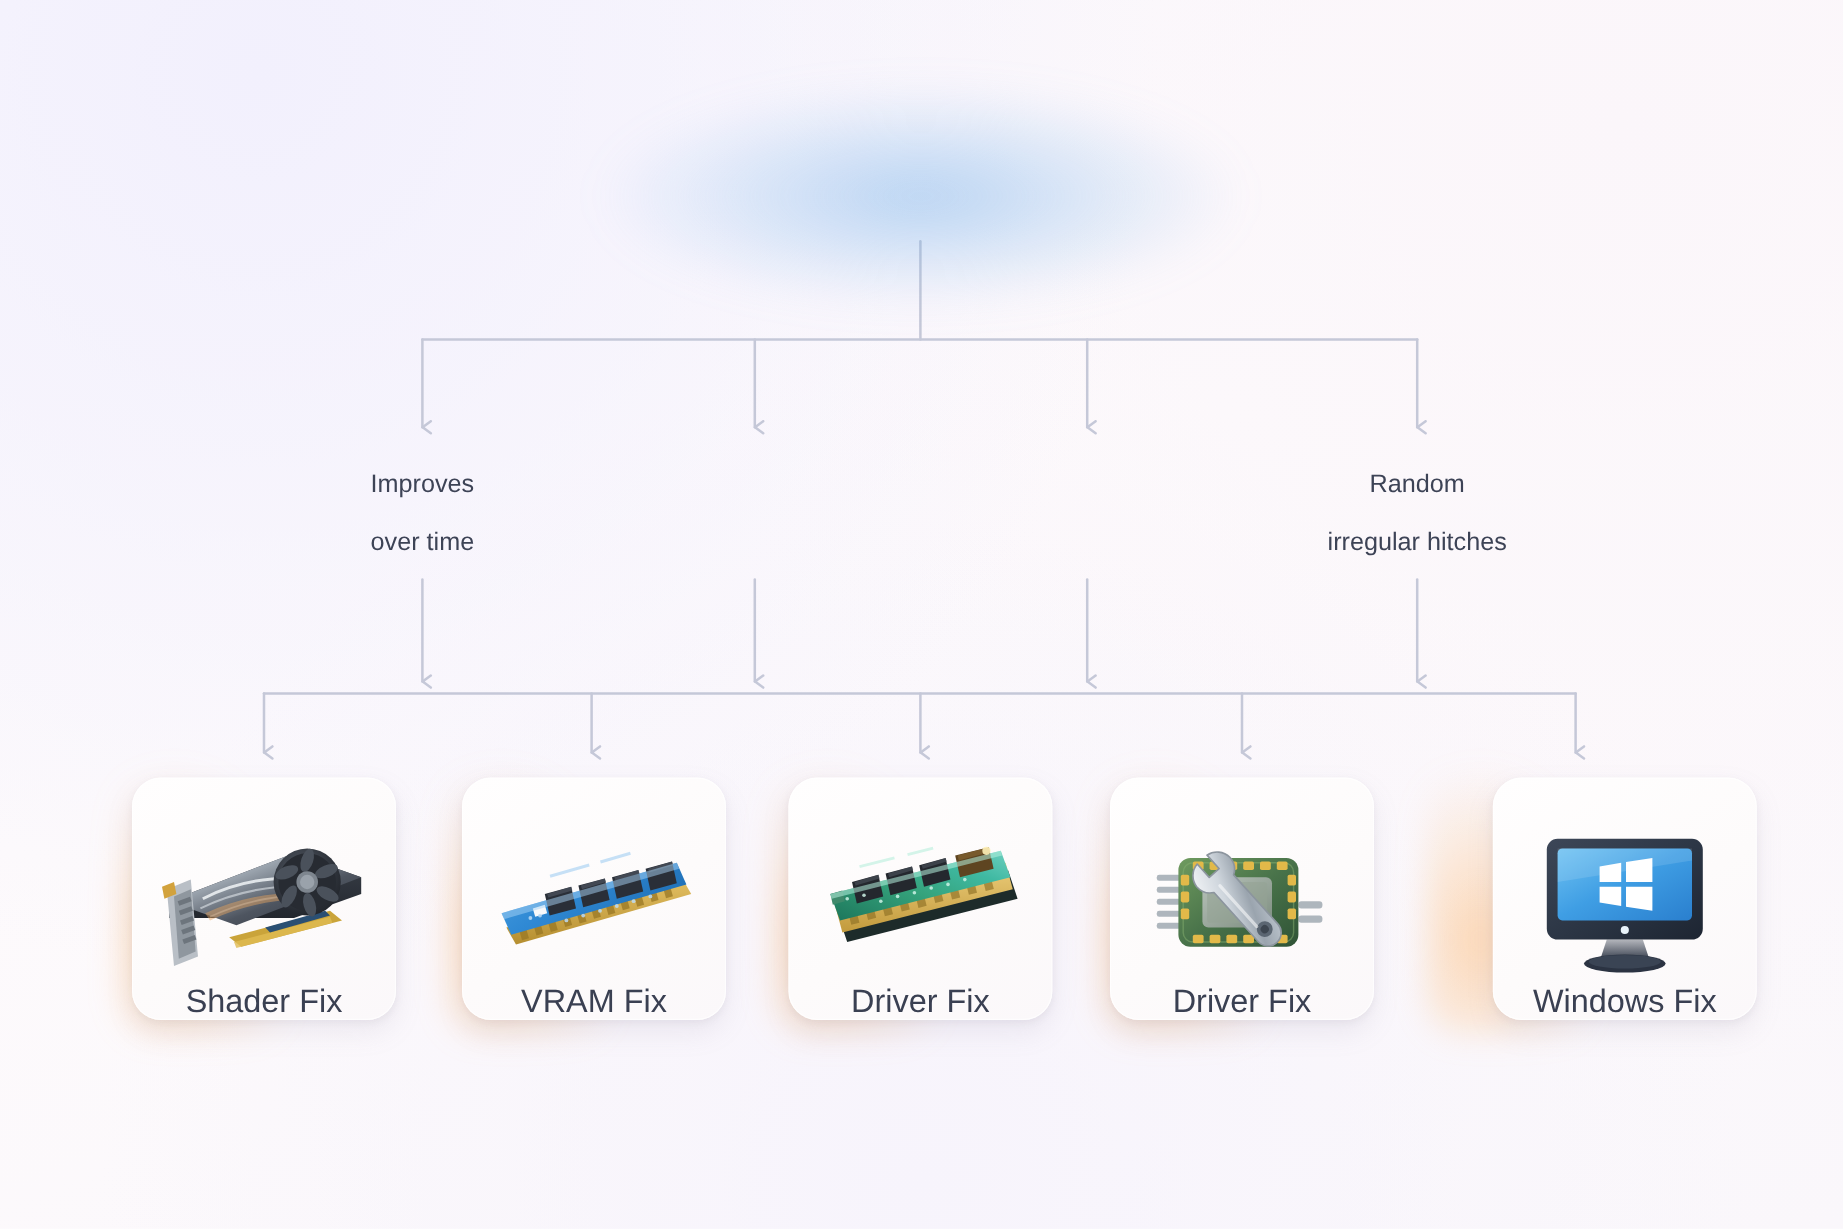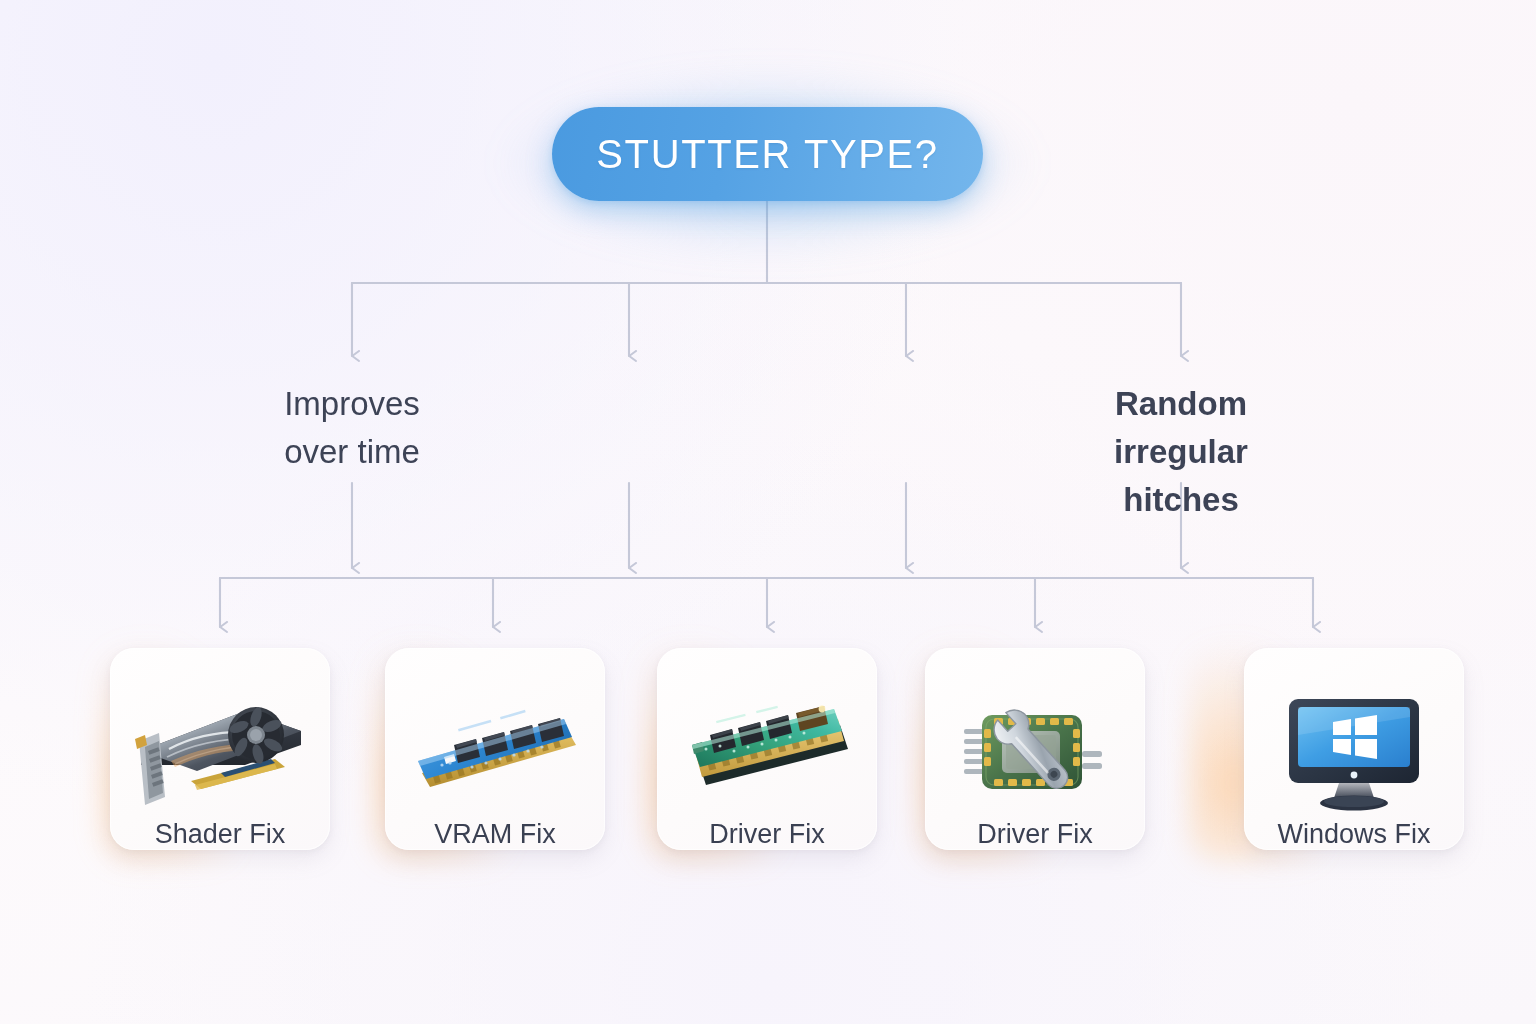--- a/index.html
+++ b/index.html
@@ -48,21 +48,21 @@
     white-space:nowrap;
     text-shadow:0 1px 2px rgba(40,100,160,.18);
   }
 
   
   .blabel{
     position:absolute;
     width:250px;
     text-align:center;
     color:#3d4356;
-    font-size:33px;
+    font-size:21px;
     line-height:48px;
     font-weight:400;
     white-space:pre-line;
   }
 
   
   .card{
     position:absolute;
     width:220px; height:202px;
     border-radius:24px;
@@ -126,30 +126,27 @@
 
       <line x1="220" y1="578" x2="220" y2="627" marker-end="url(#arw)"></line>
       <line x1="493" y1="578" x2="493" y2="627" marker-end="url(#arw)"></line>
       <line x1="767" y1="578" x2="767" y2="627" marker-end="url(#arw)"></line>
       <line x1="1035" y1="578" x2="1035" y2="627" marker-end="url(#arw)"></line>
       <line x1="1313" y1="578" x2="1313" y2="627" marker-end="url(#arw)"></line>
     </g>
   </svg>
 
   <div class="pill-glow"></div>
-  <div class="pill">
-    <span class="pill-text">STUTTER TYPE?</span>
-  </div>
 
   <div class="blabel" style="left:227px; top:380px;">Improves
 over time</div>
 
 
 
-  <div class="blabel" style="left:1056px; top:380px;font-weight:bold;">Random
+  <div class="blabel" style="left:1056px; top:380px;">Random
 irregular hitches</div>
 
   <div class="card-warm" style="left:100px; top:636px; width:152px; height:226px;"></div>
   <div class="card" style="left:110px; top:648px;">
     <div class="card-art">
       <svg viewBox="0 0 190 124" width="190" height="124">
         <defs>
           <linearGradient id="gpuTop" x1="0" y1="0" x2="1" y2="1">
             <stop offset="0" stop-color="#d9dde3"></stop>
             <stop offset=".34" stop-color="#9aa3ad"></stop>

